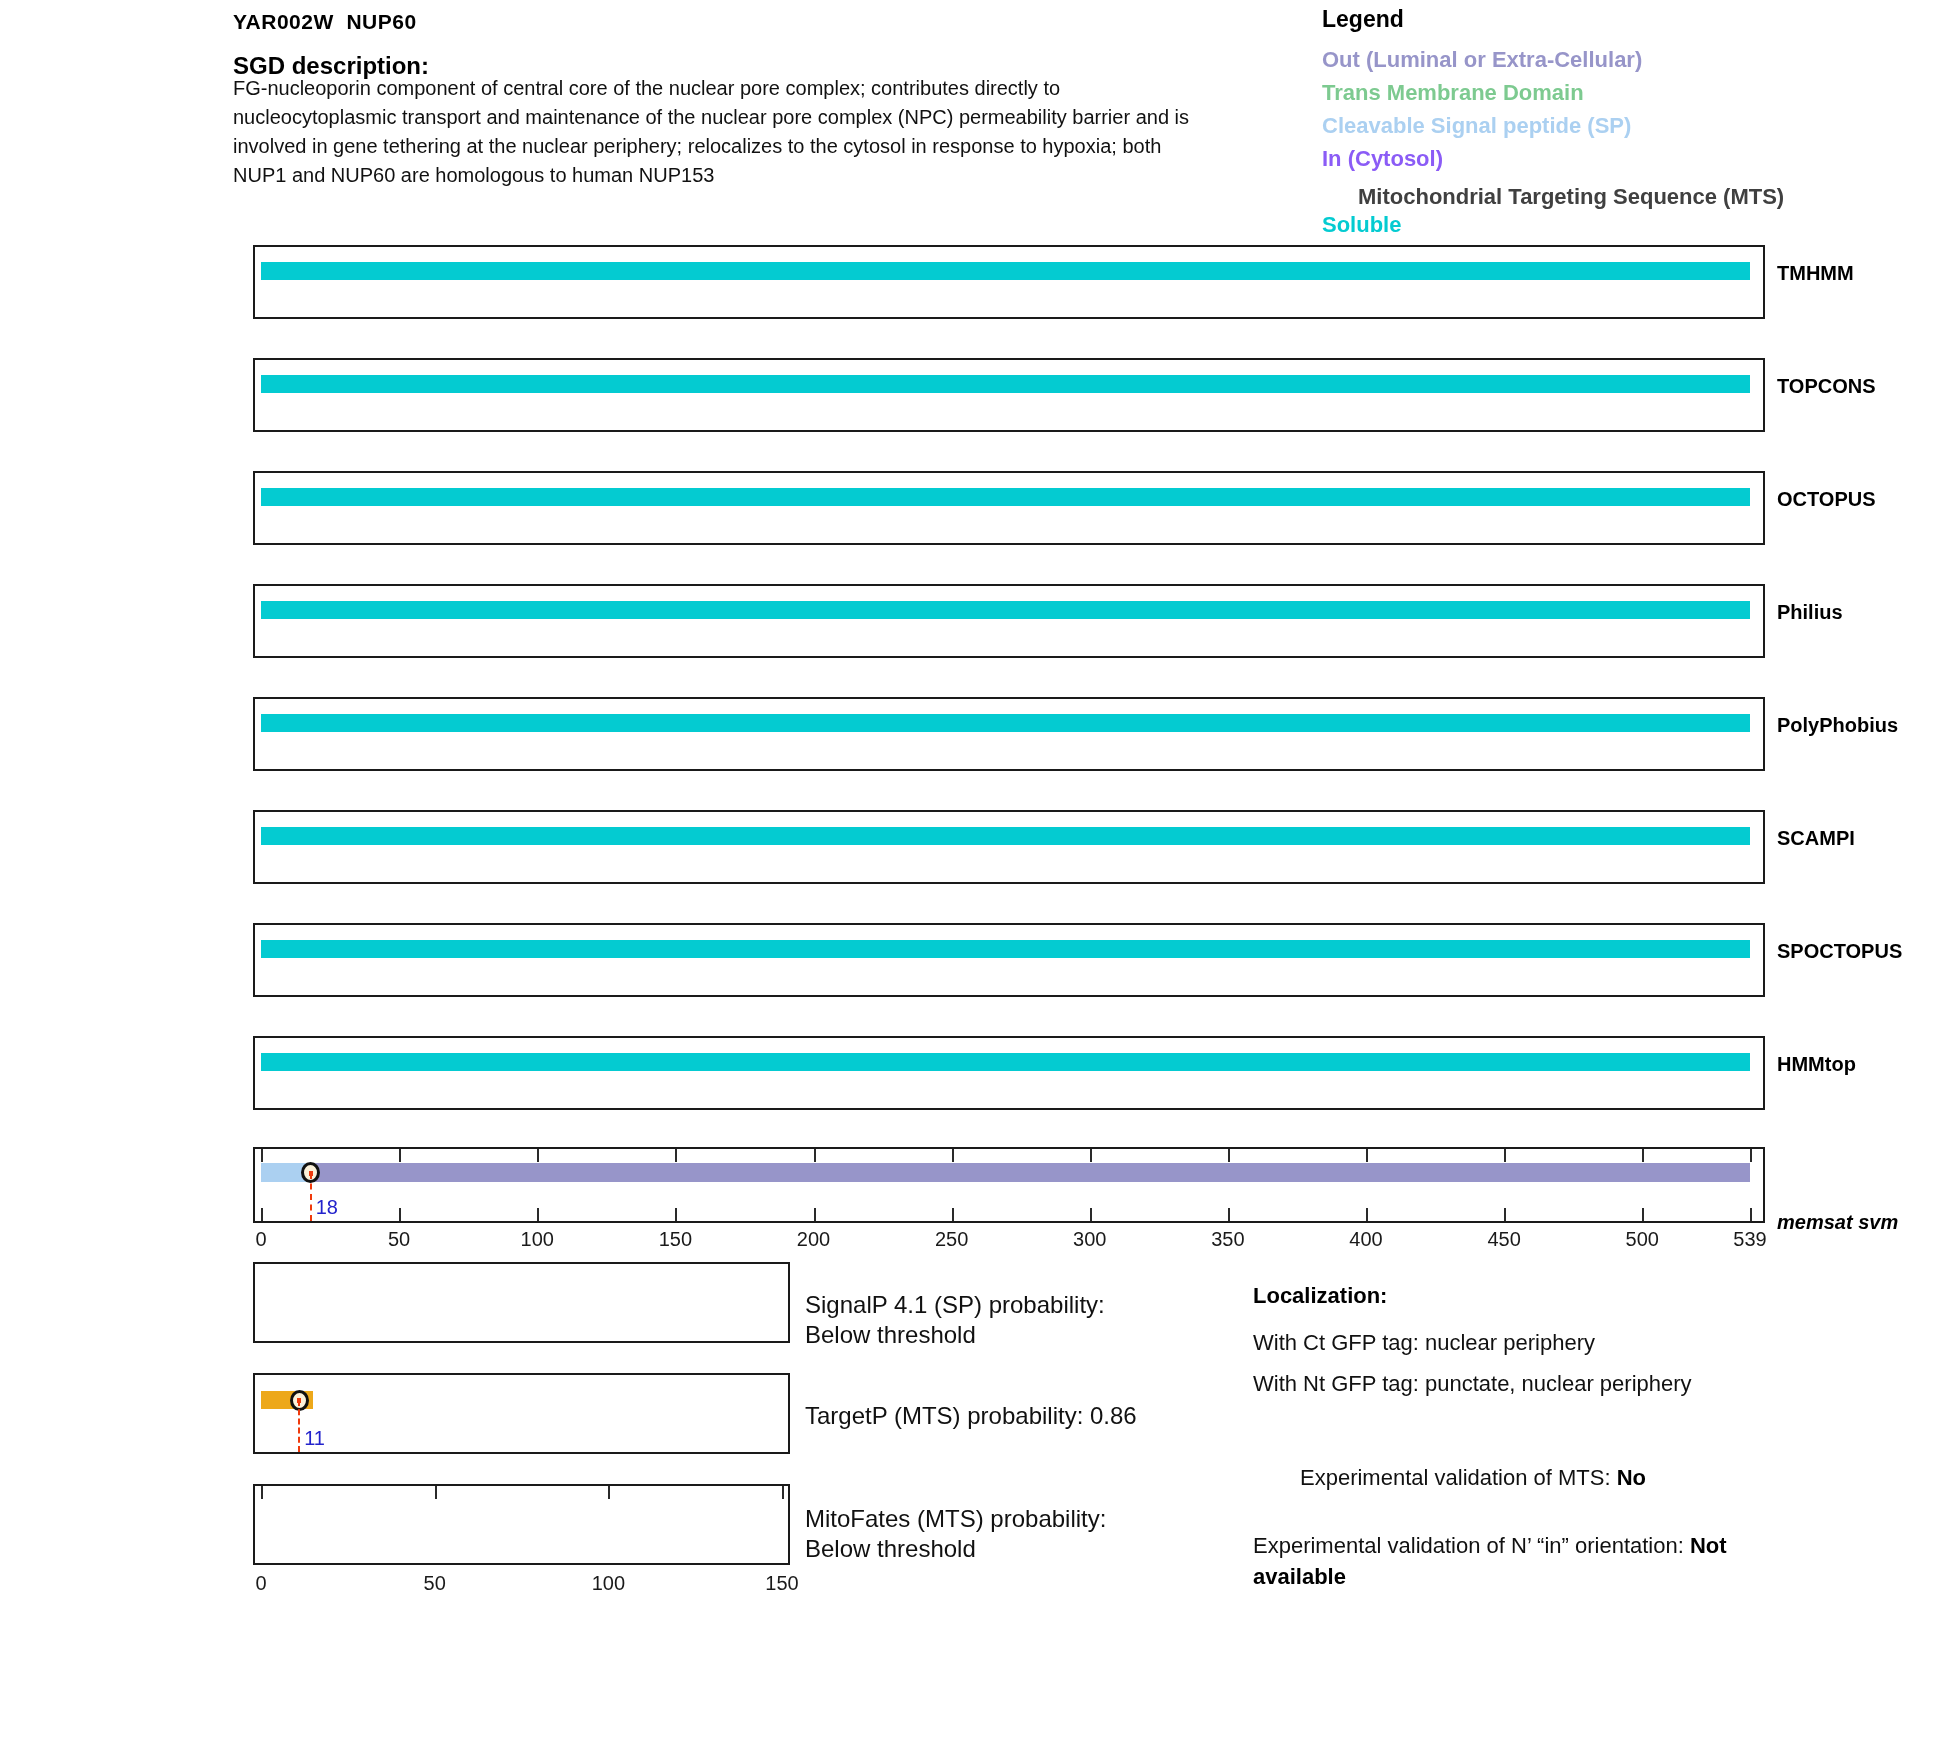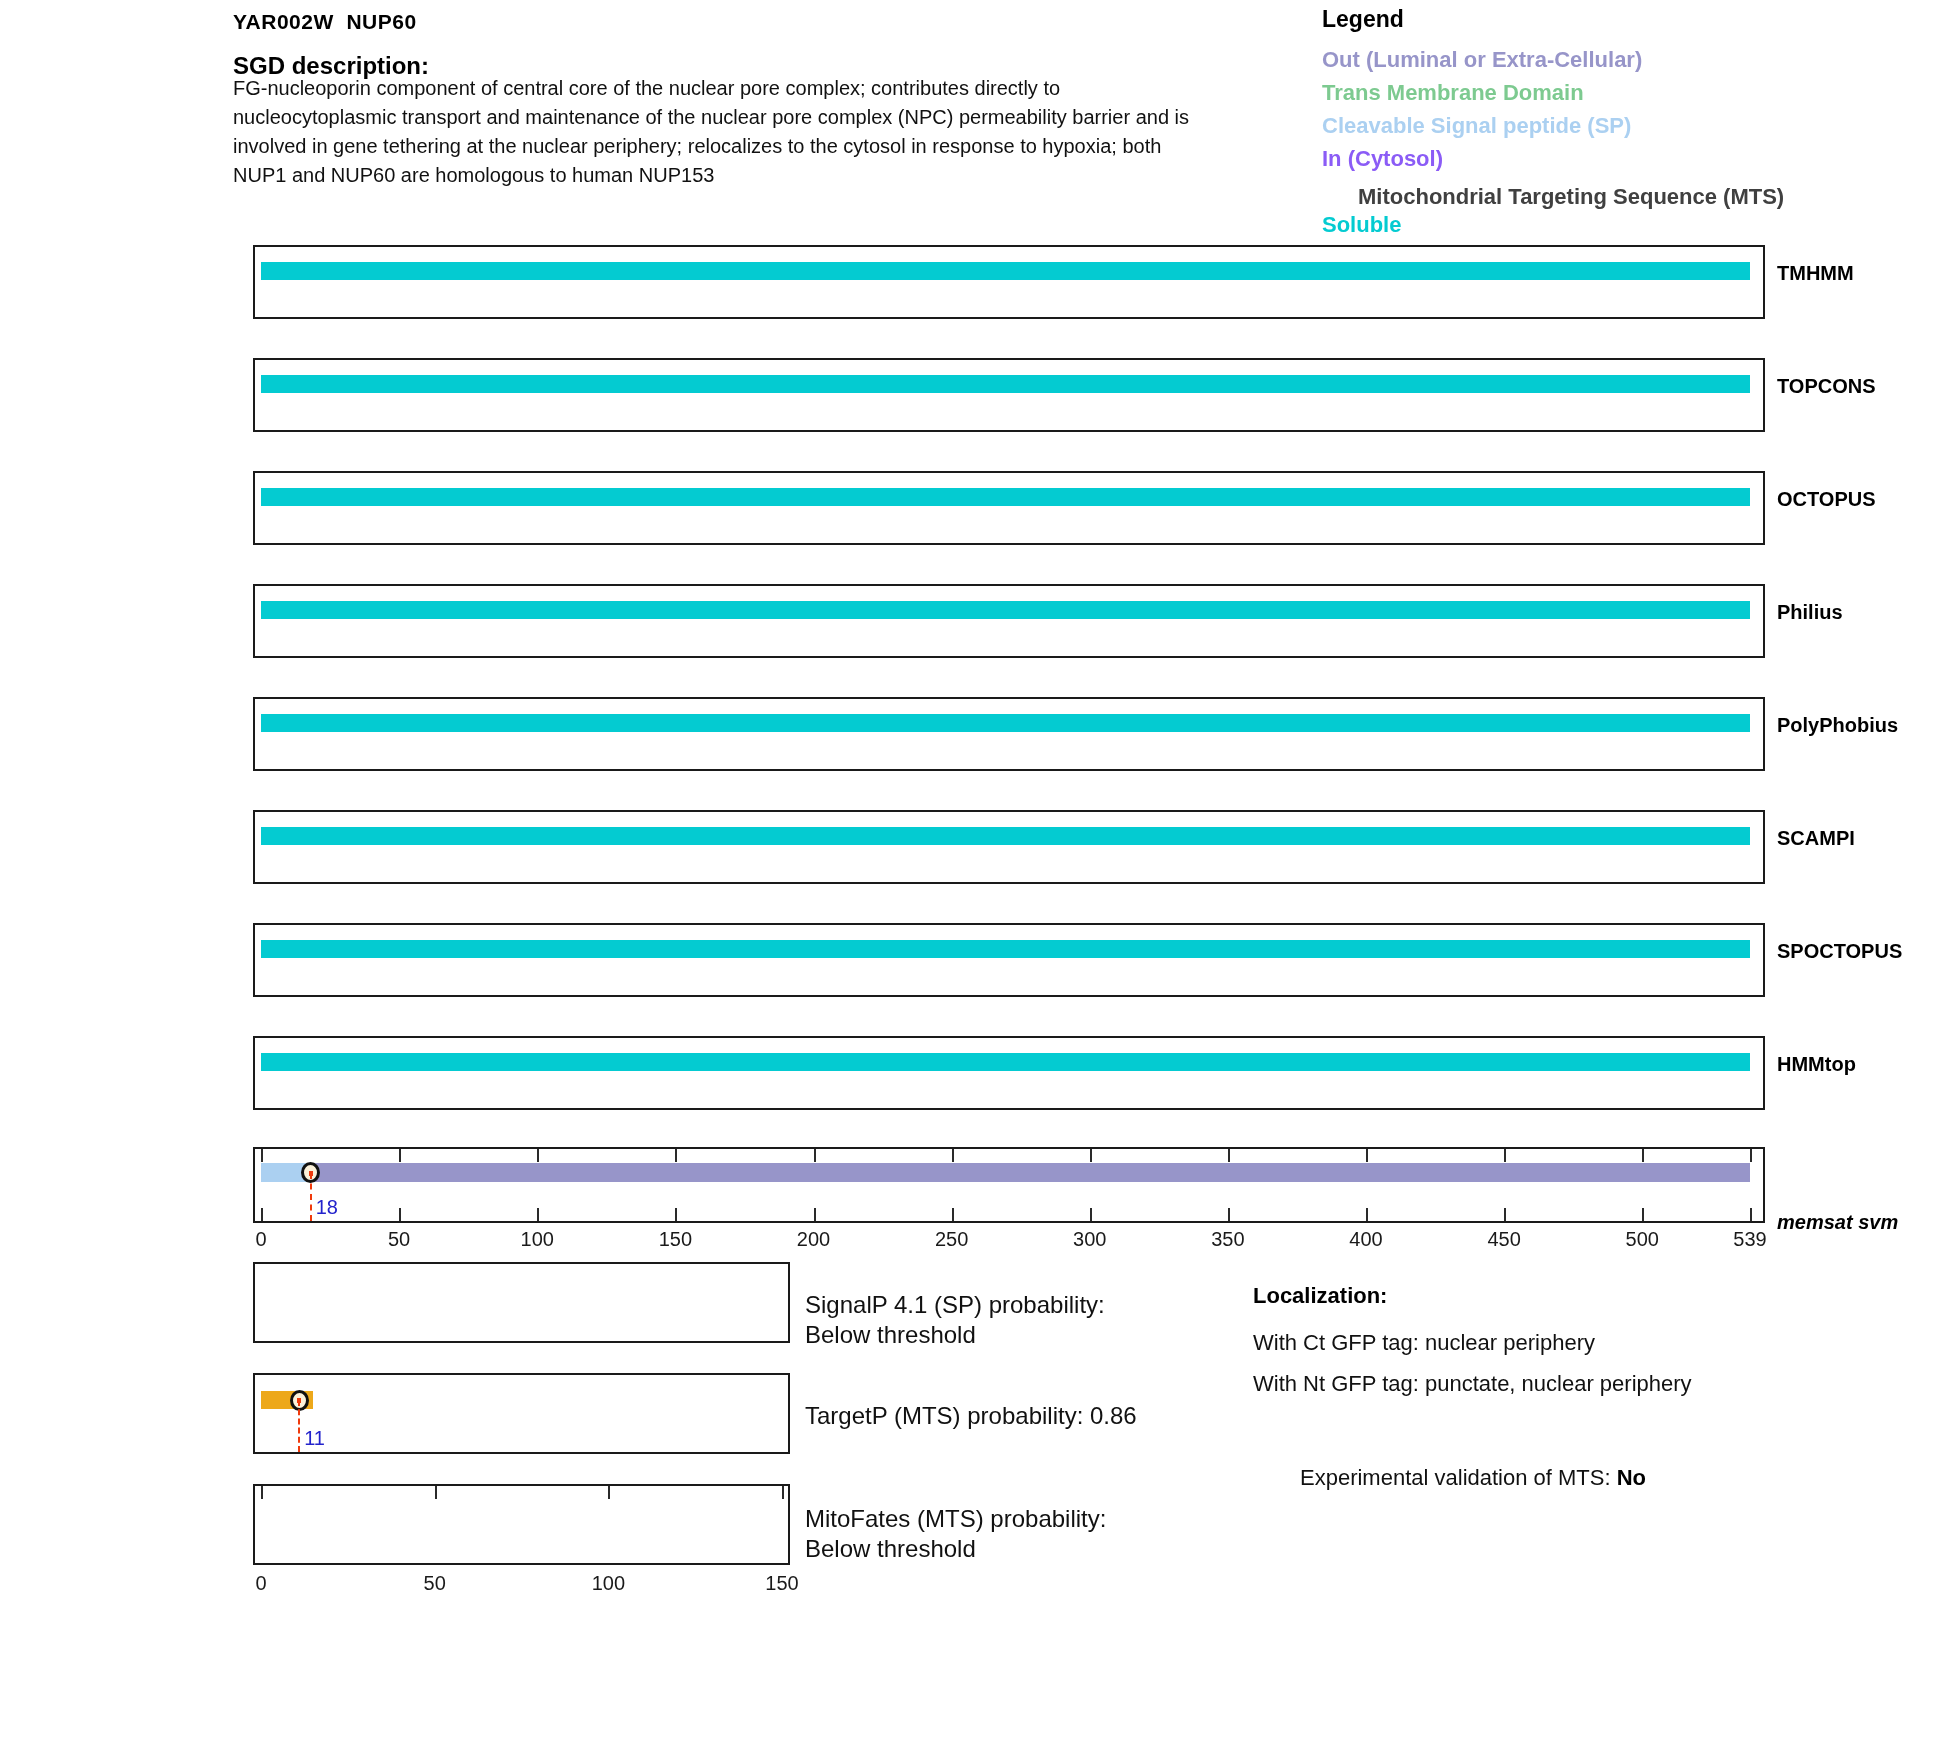--- a/index.html
+++ b/index.html
@@ -177,14 +177,18 @@
 
   <div class="abs loc-line" style="left:1253px;top:1327px;">With Ct GFP tag: nuclear periphery</div>
 
   <div class="abs loc-line" style="left:1253px;top:1368px;">With Nt GFP tag: punctate, nuclear periphery</div>
 
   <div class="abs loc-line" style="left:1253px;top:1462px;margin-left:47px;">
     <span>Experimental validation of MTS:</span>
     <b>No</b>
   </div>
 
+  <div class="abs loc-line" style="left:1253px;top:1530px;width:568px;">
+    <span>Experimental validation of N’ “in” orientation:</span>
+    <b>Not available</b>
+  </div>
 
 </div>
 
 </body></html>

